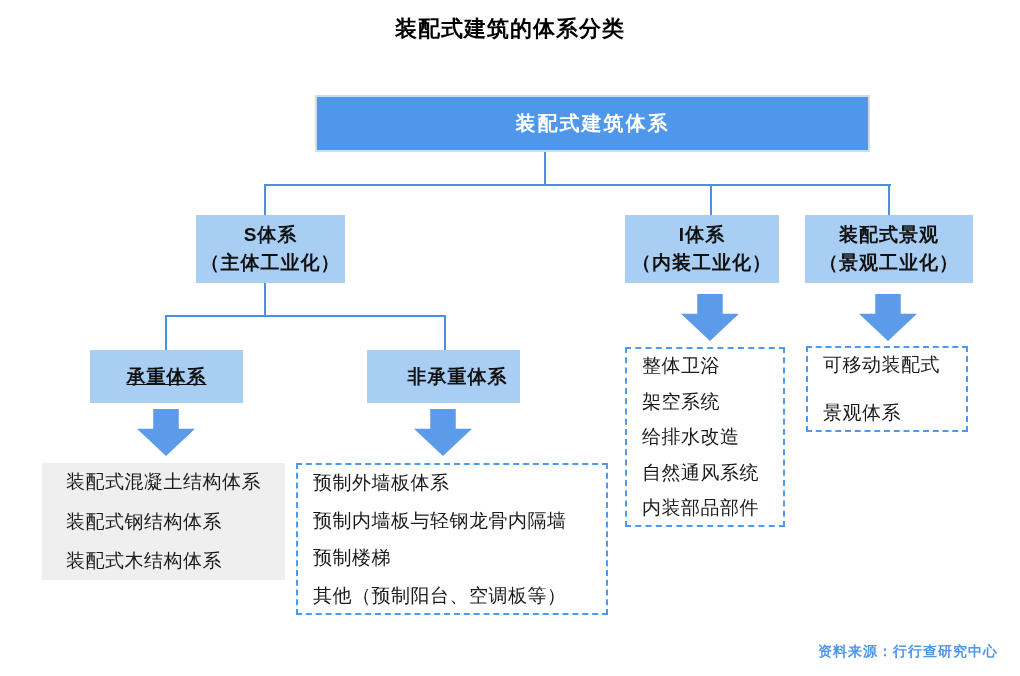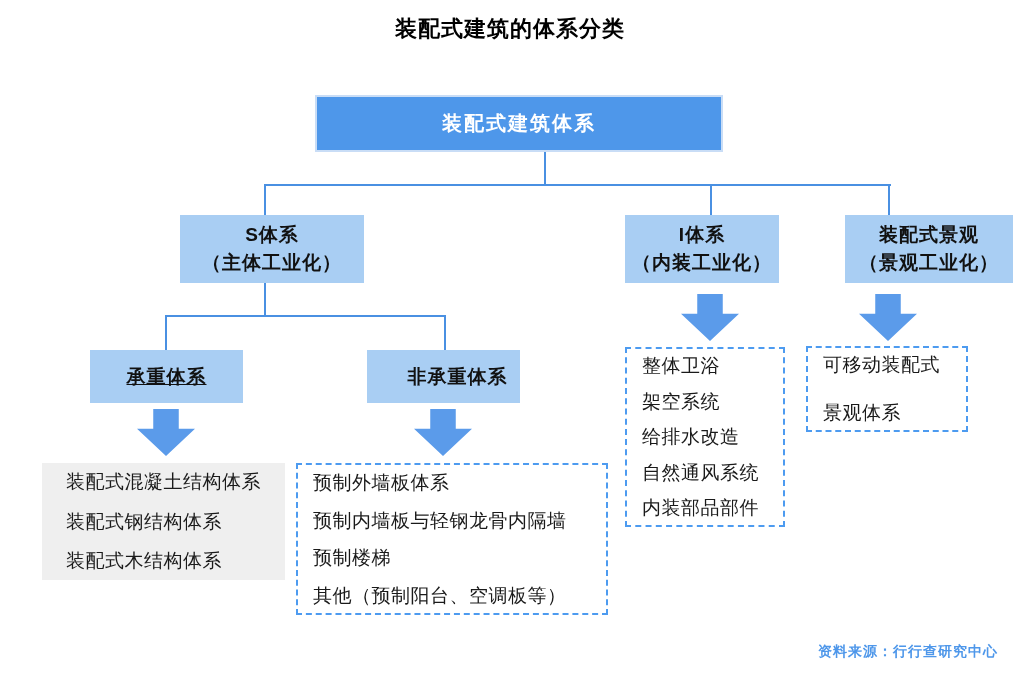--- a/index.html
+++ b/index.html
@@ -10,21 +10,21 @@
   }
   .stage { position: absolute; inset: 0; width: 1020px; height: 676px; background: #ffffff; }
 
   .title {
     position: absolute; top: 14px; left: 0; width: 100%;
     text-align: center; font-size: 22px; font-weight: bold; color: #000000;
     letter-spacing: 1px;
   }
 
   .root-box {
-    position: absolute; left: 315px; top: 95px; width: 408px; height: 57px;
+    position: absolute; left: 315px; top: 95px; width: 555px; height: 57px;
     background: #4e97ea; border: 2px solid #c9ddf6;
     display: flex; align-items: center; justify-content: center;
     color: #ffffff; font-size: 20px; font-weight: bold; letter-spacing: 2px;
   }
 
   .conn { position: absolute; background: #4a90e2; }
 
   .node {
     position: absolute; background: #a9cef3;
     display: flex; flex-direction: column; align-items: center; justify-content: center;
@@ -63,29 +63,29 @@
   <div class="root-box">
     <span>装配式建筑体系</span>
   </div>
 
   <div class="conn" style="left:544px; top:152px; width:2px; height:33px;"></div>
   <div class="conn" style="left:264px; top:184px; width:627px; height:2px;"></div>
   <div class="conn" style="left:264px; top:186px; width:2px; height:29px;"></div>
   <div class="conn" style="left:710px; top:186px; width:2px; height:29px;"></div>
   <div class="conn" style="left:888px; top:186px; width:2px; height:29px;"></div>
 
-  <div class="node lv2" style="left:180px; width:184px;">
+  <div class="node lv2" style="left:196px; width:149px;">
     <span>S体系</span>
     <span>（主体工业化）</span>
   </div>
   <div class="node lv2" style="left:625px; width:154px;">
     <span>I体系</span>
     <span>（内装工业化）</span>
   </div>
-  <div class="node lv2" style="left:805px; width:168px;margin-left:40px;">
+  <div class="node lv2" style="left:805px; width:168px;">
     <span>装配式景观</span>
     <span>（景观工业化）</span>
   </div>
 
   <div class="conn" style="left:264px; top:283px; width:2px; height:33px;"></div>
   <div class="conn" style="left:165px; top:315px; width:281px; height:2px;"></div>
   <div class="conn" style="left:165px; top:317px; width:2px; height:33px;"></div>
   <div class="conn" style="left:444px; top:317px; width:2px; height:33px;"></div>
 
   <div class="node lv3" style="left:90px; width:153px;text-decoration:underline;">

